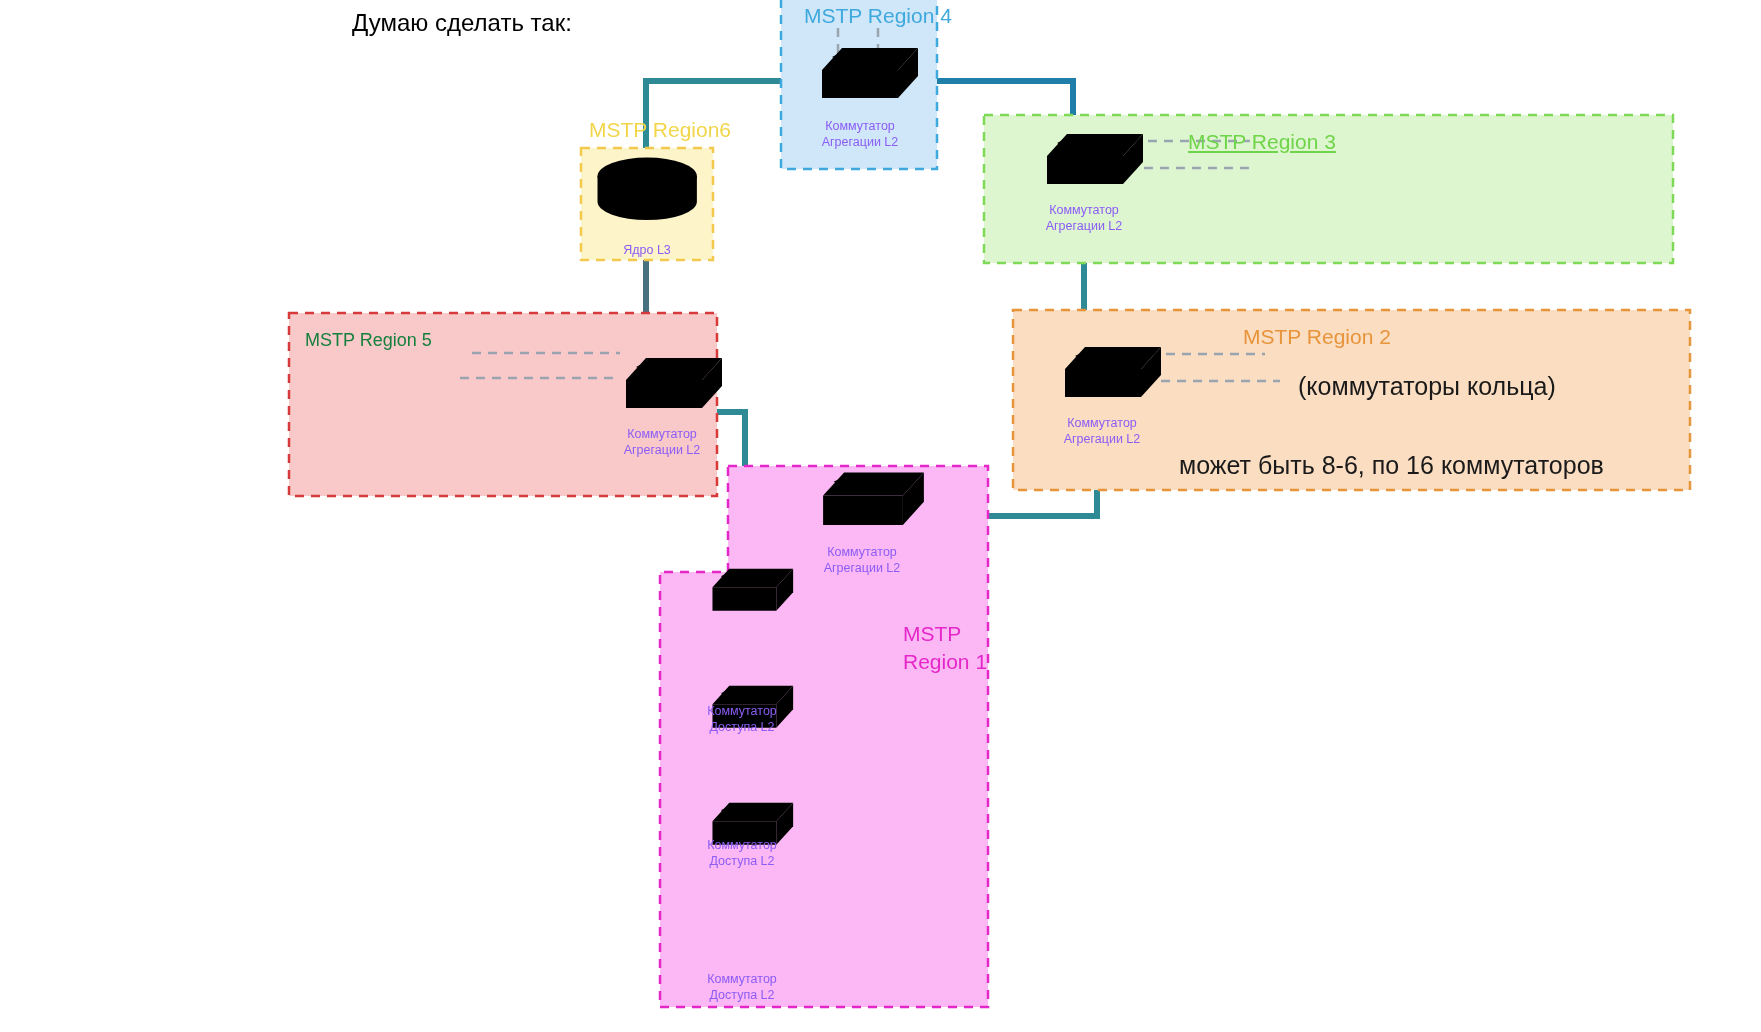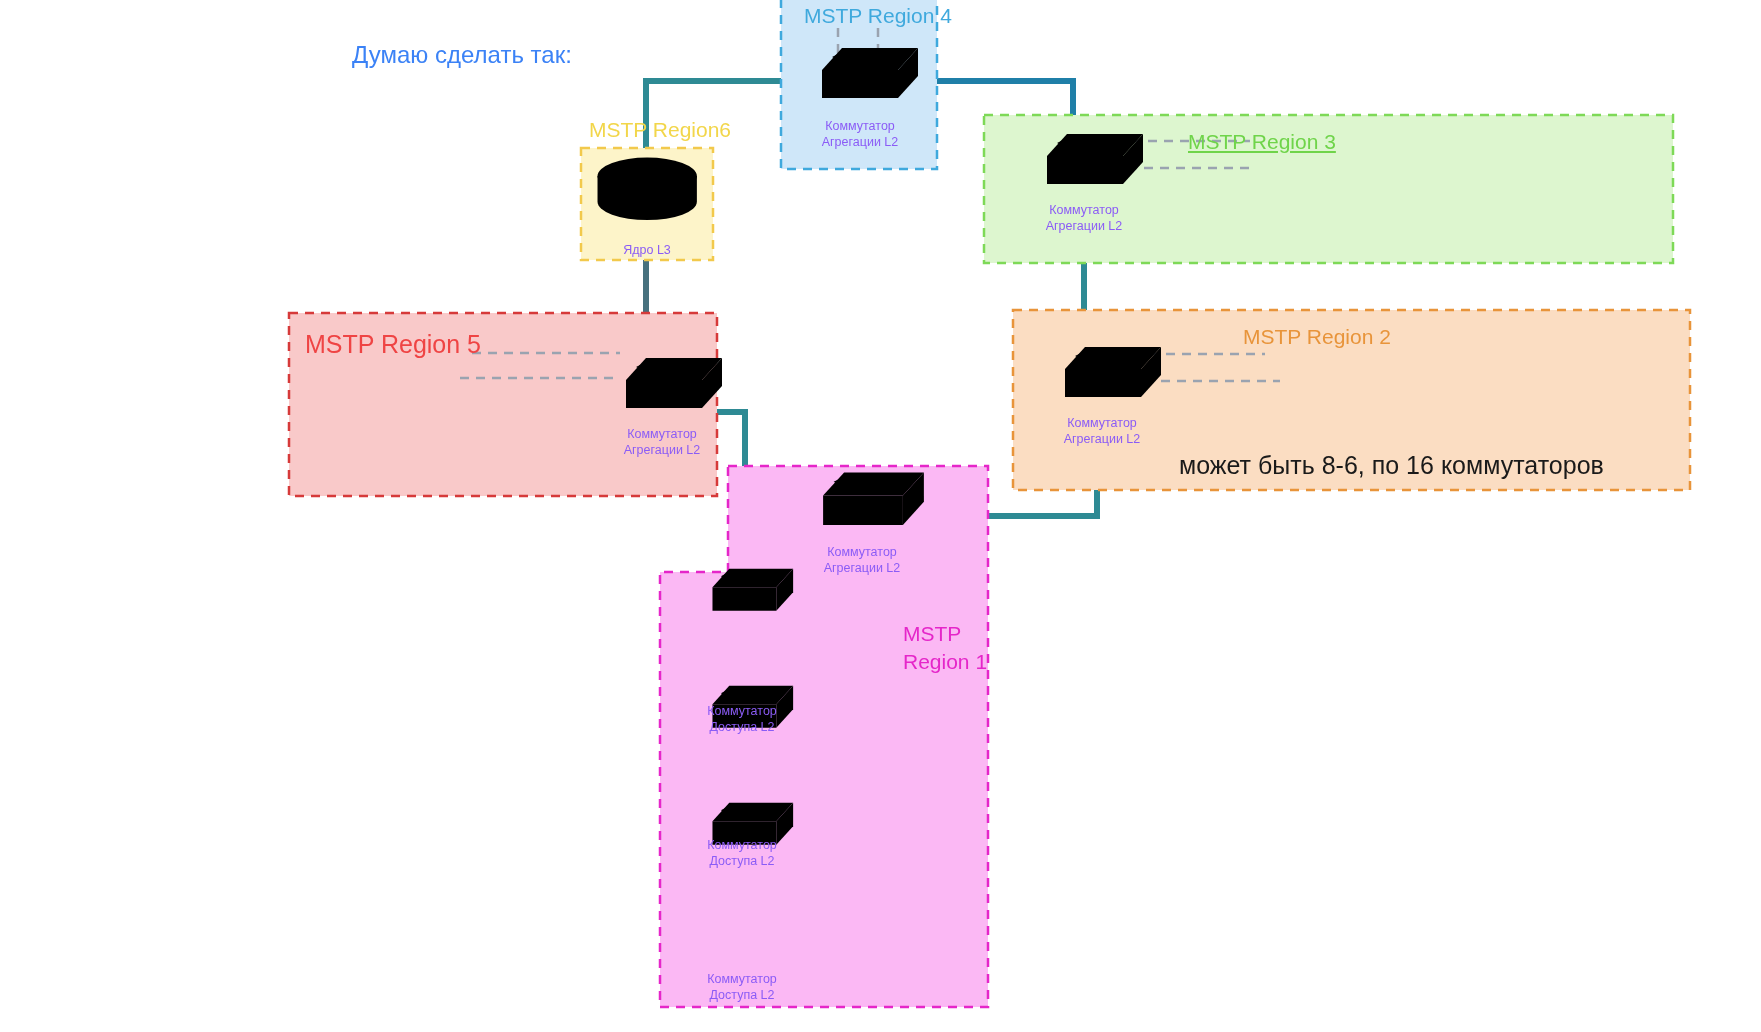--- a/index.html
+++ b/index.html
@@ -4,21 +4,21 @@
 <style>
   html,body{margin:0;padding:0;background:#ffffff;}
   body{width:1761px;height:1032px;position:relative;overflow:hidden;
        font-family:"Liberation Sans","DejaVu Sans",sans-serif;}
   #stage{position:absolute;left:0;top:0;width:1761px;height:1032px;}
   #svgroot{position:absolute;left:0;top:0;width:1761px;height:1032px;}
 
   .region-label{position:absolute;white-space:pre;line-height:1.15;}
   .node-caption{position:absolute;white-space:pre;text-align:center;
                 line-height:1.25;color:#8b5cf6;}
-  .headline{position:absolute;white-space:pre;color:#3b82f6;margin-top:32px;}
+  .headline{position:absolute;white-space:pre;color:#000000;}
   .note{position:absolute;white-space:pre;color:#1a1a1a;}
 </style>
 </head>
 <body>
 
 <div id="stage">
 
   <svg id="svgroot" viewBox="0 0 1761 1032" xmlns="http://www.w3.org/2000/svg">
 
     <defs>
@@ -224,21 +224,21 @@
   </svg>
 
   <div class="headline" style="left:352px;top:9px;font-size:24px;">Думаю сделать так:</div>
 
   <div class="region-label" style="left:804px;top:4px;font-size:21px;color:#3fa9dd;">MSTP Region 4</div>
 
   <div class="region-label" style="left:589px;top:118px;font-size:21px;color:#f2d64a;">MSTP Region6</div>
 
   <div class="region-label" style="left:1188px;top:130px;font-size:21px;color:#6fd44a;text-decoration:underline;">MSTP Region 3</div>
 
-  <div class="region-label" style="left:305px;top:330px;font-size:25px;color:#ef4444;">MSTP Region 5</div>
+  <div class="region-label" style="left:305px;top:330px;font-size:18px;color:#15803d;">MSTP Region 5</div>
 
   <div class="region-label" style="left:1243px;top:325px;font-size:21px;color:#e8943a;">MSTP Region 2</div>
 
   <div class="region-label" style="left:903px;top:620px;font-size:21px;color:#e526c9;line-height:1.35;">MSTP
 Region 1</div>
 
   <div class="node-caption" style="left:790px;top:119px;width:140px;font-size:12.5px;">Коммутатор
 Агрегации L2</div>
 
   <div class="node-caption" style="left:597px;top:243px;width:100px;font-size:12.5px;">Ядро L3</div>
@@ -257,17 +257,18 @@
 
   <div class="node-caption" style="left:672px;top:704px;width:140px;font-size:12.5px;">Коммутатор
 Доступа L2</div>
 
   <div class="node-caption" style="left:672px;top:838px;width:140px;font-size:12.5px;">Коммутатор
 Доступа L2</div>
 
   <div class="node-caption" style="left:672px;top:972px;width:140px;font-size:12.5px;">Коммутатор
 Доступа L2</div>
 
+  <div class="note" style="left:1298px;top:372px;font-size:25px;">(коммутаторы кольца)</div>
 
 
   <div class="note" style="left:1179px;top:451px;font-size:25px;">может быть 8-6, по 16 коммутаторов</div>
 
 </div>
 
 </body></html>

